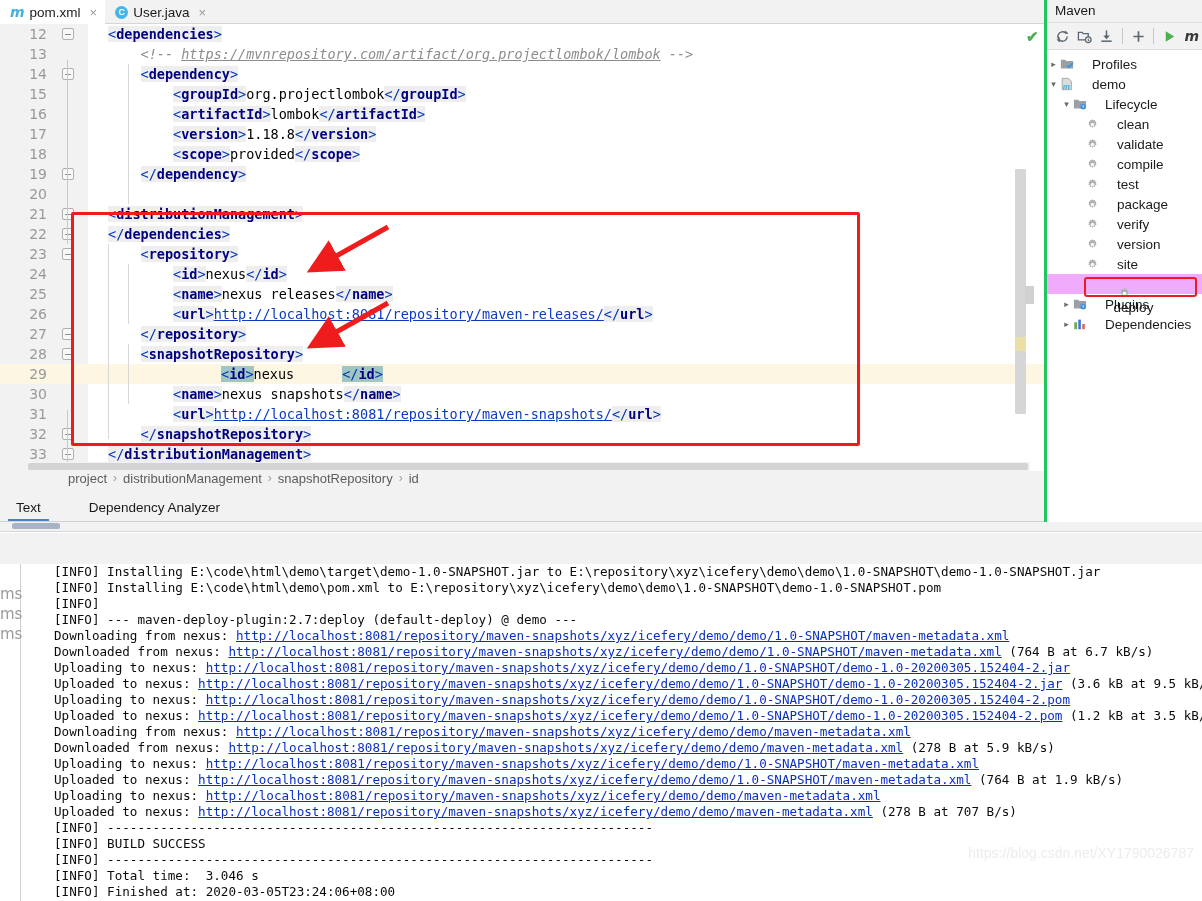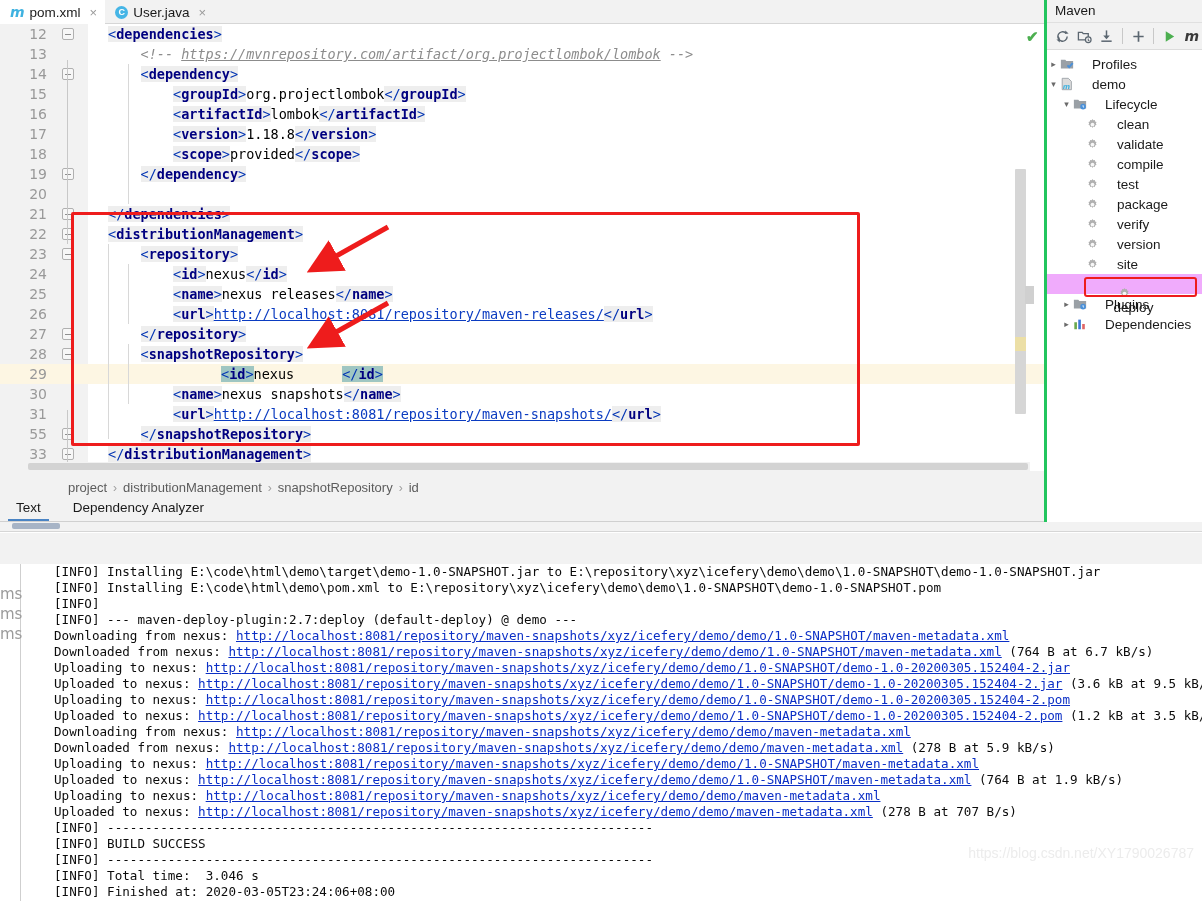--- a/index.html
+++ b/index.html
@@ -122,30 +122,30 @@
     background: #f2f2f2;
   }
   .hscroll-editor .thumb {
     position: absolute; left: 28px; top: 1px; width: 1000px; height: 7px;
     background: #d3d3d3; border-radius: 2px;
   }
 
   
   .breadcrumb {
     position: absolute; left: 0; top: 471px; width: 1044px; height: 24px;
-    background: #f2f2f2; display: flex; align-items: flex-end;
+    background: #f2f2f2; display: flex; align-items: flex-start;
     padding-left: 68px; gap: 6px; font-size: 13px; color: #5c5c5c;
   }
   .breadcrumb .sep { color: #a0a0a0; font-size: 12px; }
 
   
   .editor-tabs {
     position: absolute; left: 0; top: 495px; width: 1044px; height: 27px;
     background: #f2f2f2; border-bottom: 1px solid #d0d0d0;
-    display: flex; align-items: flex-end; gap: 0; font-size: 13.5px;
+    display: flex; align-items: flex-end; gap: 16px; font-size: 13.5px;
   }
   .editor-tabs .et {
     padding: 3px 16px; color: #1a1a1a; cursor: default; position: relative;
     height: 26px; line-height: 20px;
   }
   .editor-tabs .et.active:after {
     content: ""; position: absolute; left: 8px; right: 8px; bottom: 0;
     height: 2px; background: #4a84c4;
   }
 
@@ -260,21 +260,21 @@
         <div class="ln">22</div>
         <div class="ln">23</div>
         <div class="ln">24</div>
         <div class="ln">25</div>
         <div class="ln">26</div>
         <div class="ln">27</div>
         <div class="ln">28</div>
         <div class="ln" style="background: rgb(253, 246, 227);">29</div>
         <div class="ln">30</div>
         <div class="ln">31</div>
-        <div class="ln">55</div>
+        <div class="ln">32</div>
         <div class="ln">33</div>
         <div class="ln">34</div>
       </div>
     <div class="foldcol" id="foldcol">
         <div class="fold-row">
           <div class="fold-marker"></div>
         </div>
         <div class="fold-row"></div>
         <div class="fold-row">
           <div class="fold-marker"></div>
@@ -323,22 +323,22 @@
     <div class="codearea">
       <div class="cl"><span class="tagbg"><span class="brak">&lt;</span><span class="tagname">dependencies</span><span class="brak">&gt;</span></span></div>
       <div class="cl">    <span class="cmt">&lt;!-- </span><span class="cmturl">https://mvnrepository.com/artifact/org.projectlombok/lombok</span><span class="cmt"> --&gt;</span></div>
       <div class="cl">    <span class="tagbg"><span class="brak">&lt;</span><span class="tagname">dependency</span><span class="brak">&gt;</span></span></div>
       <div class="cl">        <span class="tagbg"><span class="brak">&lt;</span><span class="tagname">groupId</span><span class="brak">&gt;</span></span>org.projectlombok<span class="tagbg"><span class="brak">&lt;/</span><span class="tagname">groupId</span><span class="brak">&gt;</span></span></div>
       <div class="cl">        <span class="tagbg"><span class="brak">&lt;</span><span class="tagname">artifactId</span><span class="brak">&gt;</span></span>lombok<span class="tagbg"><span class="brak">&lt;/</span><span class="tagname">artifactId</span><span class="brak">&gt;</span></span></div>
       <div class="cl">        <span class="tagbg"><span class="brak">&lt;</span><span class="tagname">version</span><span class="brak">&gt;</span></span>1.18.8<span class="tagbg"><span class="brak">&lt;/</span><span class="tagname">version</span><span class="brak">&gt;</span></span></div>
       <div class="cl">        <span class="tagbg"><span class="brak">&lt;</span><span class="tagname">scope</span><span class="brak">&gt;</span></span>provided<span class="tagbg"><span class="brak">&lt;/</span><span class="tagname">scope</span><span class="brak">&gt;</span></span></div>
       <div class="cl">    <span class="tagbg"><span class="brak">&lt;/</span><span class="tagname">dependency</span><span class="brak">&gt;</span></span></div>
       <div class="cl"> </div>
+      <div class="cl"><span class="tagbg"><span class="brak">&lt;</span><span class="tagname">distributionManagement</span><span class="brak">&gt;</span></span></div>
       <div class="cl"><span class="tagbg"><span class="brak">&lt;/</span><span class="tagname">dependencies</span><span class="brak">&gt;</span></span></div>
-      <div class="cl"><span class="tagbg"><span class="brak">&lt;</span><span class="tagname">distributionManagement</span><span class="brak">&gt;</span></span></div>
       <div class="cl">    <span class="tagbg"><span class="brak">&lt;</span><span class="tagname">repository</span><span class="brak">&gt;</span></span></div>
       <div class="cl">        <span class="tagbg"><span class="brak">&lt;</span><span class="tagname">id</span><span class="brak">&gt;</span></span>nexus<span class="tagbg"><span class="brak">&lt;/</span><span class="tagname">id</span><span class="brak">&gt;</span></span></div>
       <div class="cl">        <span class="tagbg"><span class="brak">&lt;</span><span class="tagname">name</span><span class="brak">&gt;</span></span>nexus releases<span class="tagbg"><span class="brak">&lt;/</span><span class="tagname">name</span><span class="brak">&gt;</span></span></div>
       <div class="cl">        <span class="tagbg"><span class="brak">&lt;</span><span class="tagname">url</span><span class="brak">&gt;</span></span><span class="url">http://localhost:8081/repository/maven-releases/</span><span class="tagbg"><span class="brak">&lt;/</span><span class="tagname">url</span><span class="brak">&gt;</span></span></div>
       <div class="cl">    <span class="tagbg"><span class="brak">&lt;/</span><span class="tagname">repository</span><span class="brak">&gt;</span></span></div>
       <div class="cl">    <span class="tagbg"><span class="brak">&lt;</span><span class="tagname">snapshotRepository</span><span class="brak">&gt;</span></span></div>
       <div class="cl hl">        <span class="selbg"><span class="brak">&lt;</span><span class="tagname">id</span><span class="brak">&gt;</span></span>nexus<span class="selbg"><span class="brak">&lt;/</span><span class="tagname">id</span><span class="brak">&gt;</span></span></div>
       <div class="cl">        <span class="tagbg"><span class="brak">&lt;</span><span class="tagname">name</span><span class="brak">&gt;</span></span>nexus snapshots<span class="tagbg"><span class="brak">&lt;/</span><span class="tagname">name</span><span class="brak">&gt;</span></span></div>
       <div class="cl">        <span class="tagbg"><span class="brak">&lt;</span><span class="tagname">url</span><span class="brak">&gt;</span></span><span class="url">http://localhost:8081/repository/maven-snapshots/</span><span class="tagbg"><span class="brak">&lt;/</span><span class="tagname">url</span><span class="brak">&gt;</span></span></div>
       <div class="cl">    <span class="tagbg"><span class="brak">&lt;/</span><span class="tagname">snapshotRepository</span><span class="brak">&gt;</span></span></div>

